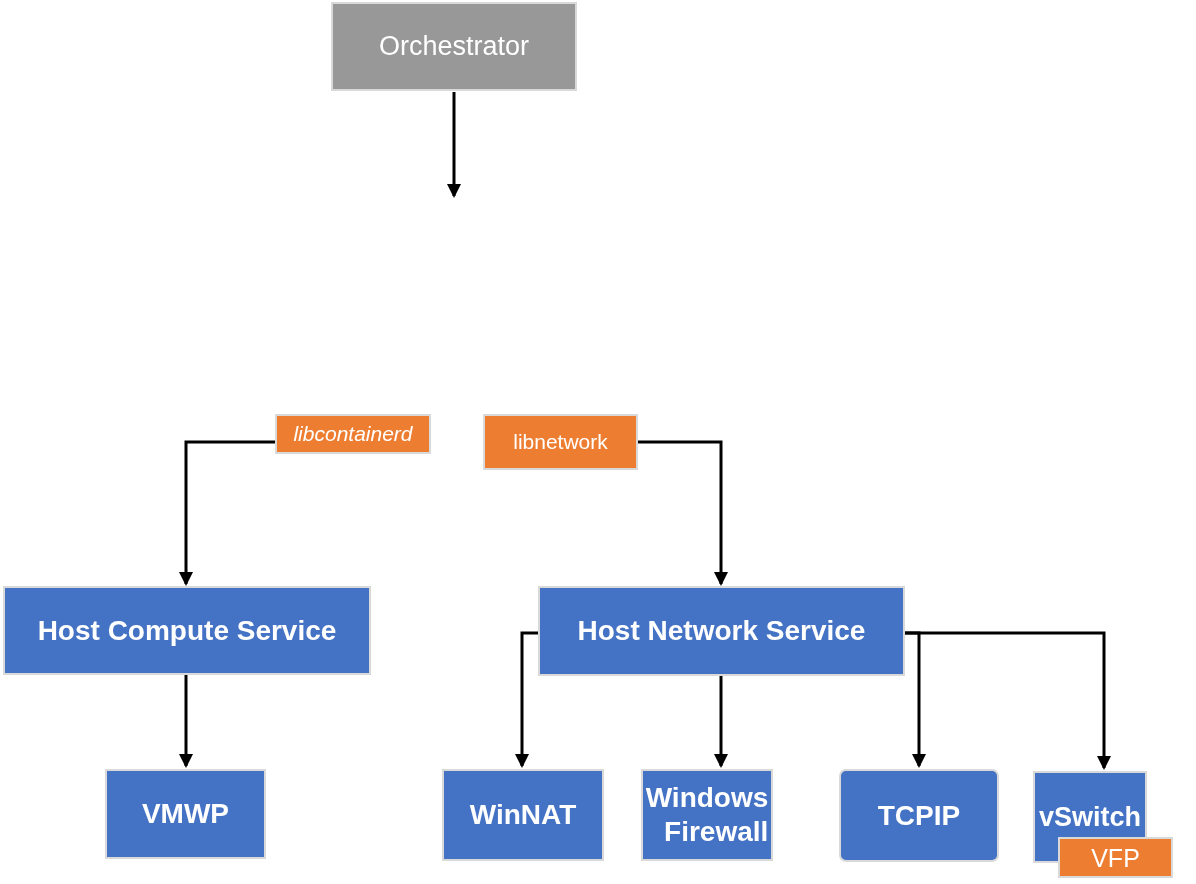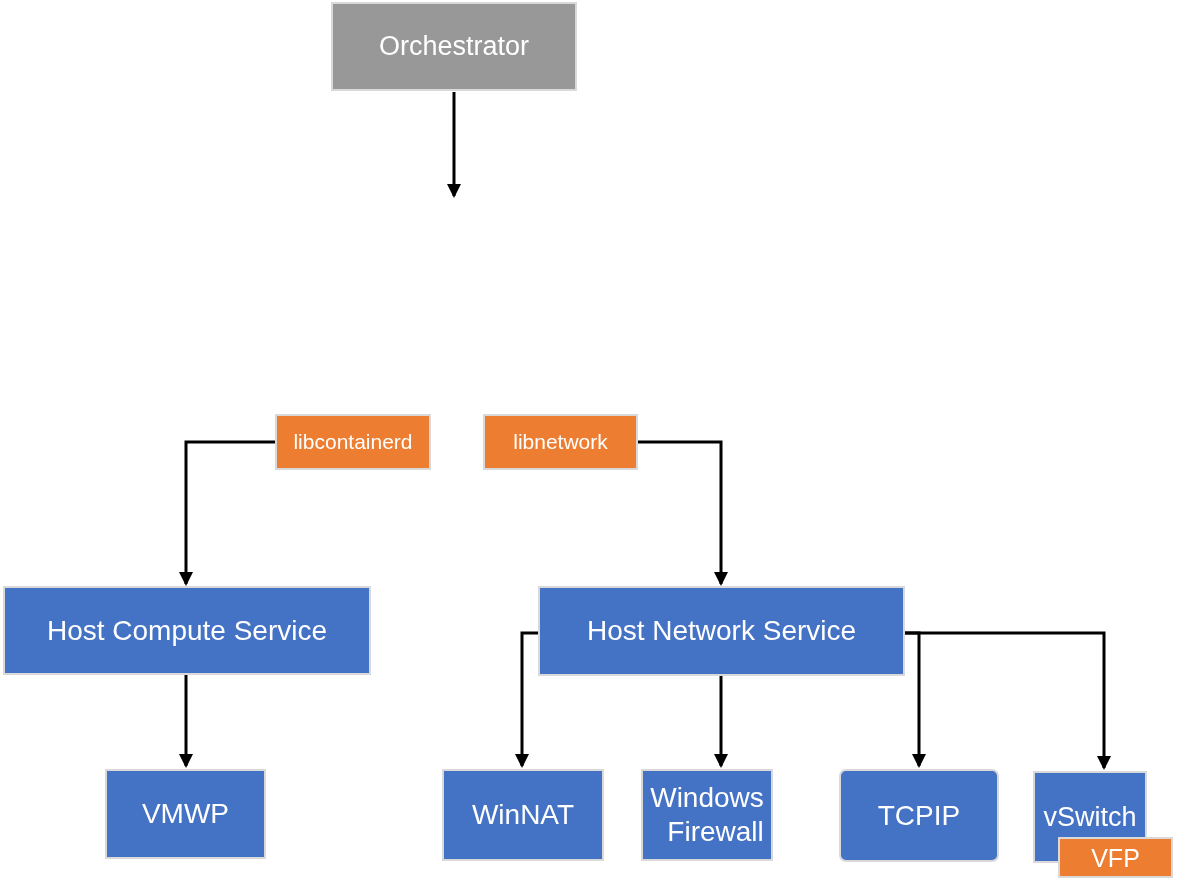--- a/index.html
+++ b/index.html
@@ -37,21 +37,21 @@
     justify-content: center;
     text-align: right;
     color: var(--text, #ffffff);
     border: 2px solid var(--box_border, #d9d9d9);
     box-sizing: border-box;
     line-height: 1.2;
     z-index: 2;
   }
   .node--gray   { background: var(--gray, #989898); }
   .node--dark   { background: var(--dark_gray, #4d4d4d); }
-  .node--blue   { background: var(--blue, #4472c4); }
+  .node--blue   { background: var(--blue, #4472c4); font-weight: bold; }
   .node--orange { background: var(--orange, #ed7d31); z-index: 3; }
   .fs-lg { font-size: 28px; }
   .fs-md { font-size: 27px; }
   .fs-sm { font-size: 21px; }
   .fs-xs { font-size: 25px; }
   .node--vfp { z-index: 4; }
 </style>
 </head>
 <body>
 
@@ -71,21 +71,21 @@
     <path class="edge" d="M721,676 V766" marker-end="url(#arrowhead)"></path>
     <path class="edge" d="M905,633 H919 V766" marker-end="url(#arrowhead)"></path>
     <path class="edge" d="M905,633 H1104 V768" marker-end="url(#arrowhead)"></path>
   </svg>
 
   <div class="node node--gray fs-md" style="left:331px; top:2px; width:246px; height:89px;">
     <span>Orchestrator</span>
   </div>
 
 
-  <div class="node node--orange fs-sm" style="left:275px; top:414px; width:156px; height:56px;">
+  <div class="node node--orange fs-sm" style="left:275px; top:414px; width:156px; height:40px;font-style:italic;">
     <span>libcontainerd</span>
   </div>
 
   <div class="node node--orange fs-sm" style="left:483px; top:414px; width:155px; height:56px;">
     <span>libnetwork</span>
   </div>
 
   <div class="node node--blue fs-lg" style="left:3px; top:586px; width:368px; height:89px;">
     <span>Host Compute Service</span>
   </div>

